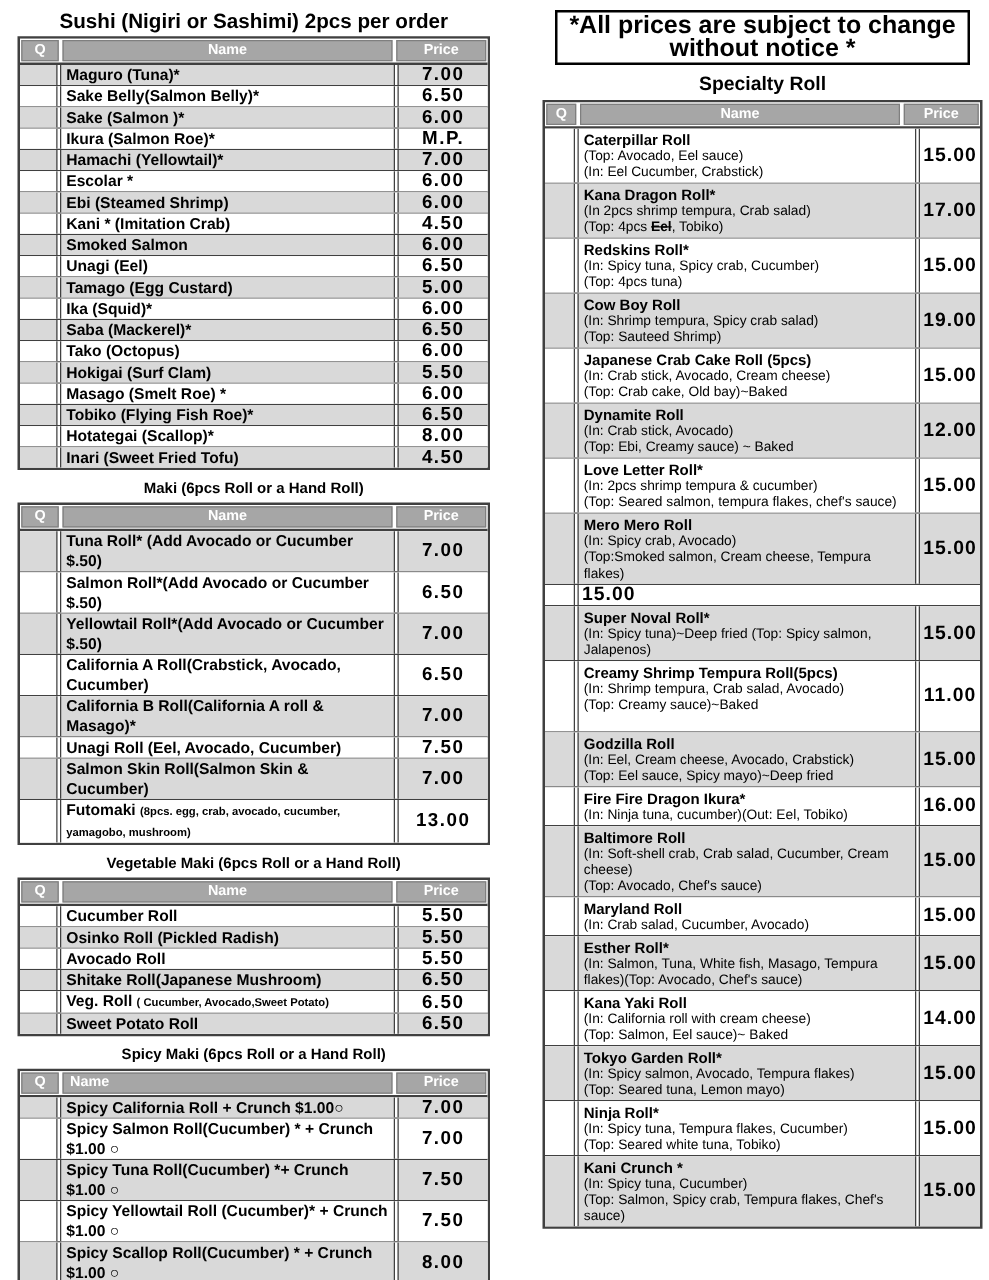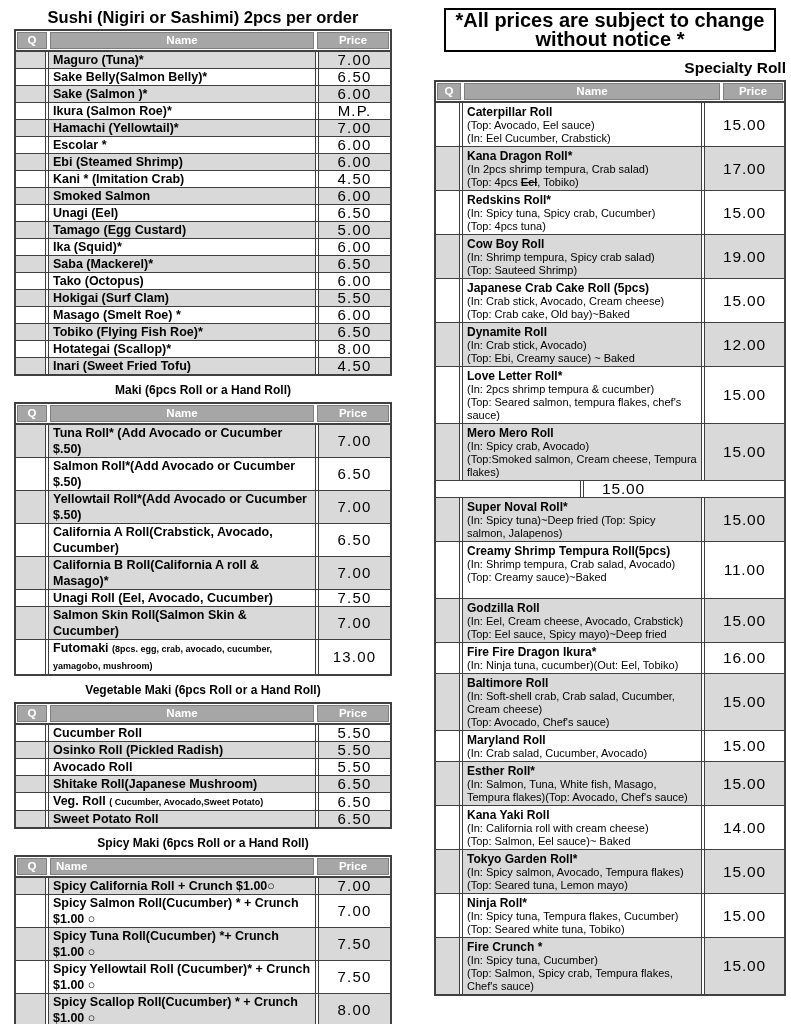--- a/index.html
+++ b/index.html
@@ -28,44 +28,44 @@
   .th{
     background:var(--header-bg); color:var(--header-tx);
     font-weight:bold; font-size:11.5px; line-height:15px; text-align:center;
     border:1px solid #7f7f7f;
   }
   .th.q{width:30px; flex:none;}
   .th.name{flex:1;}
   .th.name.left{text-align:left; padding-left:5px;}
   .th.price{width:72px; flex:none;}
 
-  .tr{display:flex; gap:2px; background:#fff; border-bottom:1px solid var(--border); align-items:stretch;justify-content:center;}
+  .tr{display:flex; gap:2px; background:#fff; border-bottom:1px solid var(--border); align-items:stretch;}
   .tr:last-child{border-bottom:none;}
   .td{background:#fff;}
   .tr.gray .td{background:var(--stripe);}
   .td.q{width:30px; flex:none; border-right:1px solid var(--border);}
   .td.name{flex:1; border-left:1px solid var(--border); border-right:1px solid var(--border);
     padding:0 4px; font-weight:bold; font-size:12.5px; line-height:16px; min-height:16px;}
   .td.name .small{font-size:9px;}
   .td.price{width:72px; flex:none; border-left:1px solid var(--border);
     display:flex; align-items:center; justify-content:center;
-    font-weight:normal; font-size:15px; letter-spacing:1.2px; line-height:16px;}
+    font-weight:bold; font-size:15px; letter-spacing:1.2px; line-height:16px;}
 
   
   .notice-banner{
     border:2px solid #000; margin:0 10px 7px; padding:1px 4px;
     text-align:center; font-weight:bold; font-size:20px; line-height:19px;
   }
-  .right-col .section-title{margin:0 0 3px; font-size:15.5px;text-align:right;}
+  .right-col .section-title{margin:0 0 3px; font-size:15.5px;}
 
   .spec-table{border:2px solid var(--border); background:#fff;}
   .spec-table .th.q{width:24px;}
   .spec-table .th.price{width:60px;}
   .spec-table .td.q{width:24px;}
-  .spec-table .td.price{width:80px; font-size:15.5px; letter-spacing:0.8px;}
+  .spec-table .td.price{width:49px; font-size:15.5px; letter-spacing:0.8px;}
   .spec-table .td.name{padding:2px 4px 1px; font-weight:normal;}
   .spec-name{font-weight:bold; font-size:12px; line-height:14px;}
   .spec-line{font-size:11px; line-height:13px; min-height:13px;}
   .strike{text-decoration:line-through; font-weight:bold;}
   .uline{text-decoration:underline;}
 </style>
 </head>
 <body>
 
 <div class="page">
@@ -469,21 +469,21 @@
           <div class="td name">
             <div class="spec-name">Ninja Roll*</div>
             <div class="spec-line">(In: Spicy tuna, Tempura flakes, Cucumber)</div>
             <div class="spec-line">(Top: Seared white tuna, Tobiko)</div>
           </div>
           <div class="td price">15.00</div>
         </div>
         <div class="tr gray">
           <div class="td q"></div>
           <div class="td name">
-            <div class="spec-name">Fire Crunch *</div>
+            <div class="spec-name">Kani Crunch *</div>
             <div class="spec-line">(In: Spicy tuna, Cucumber)</div>
             <div class="spec-line">(Top: Salmon, Spicy crab, Tempura flakes, Chef's sauce)</div>
           </div>
           <div class="td price">15.00</div>
         </div>
       </div>
 
   </div>
 </div>
 

